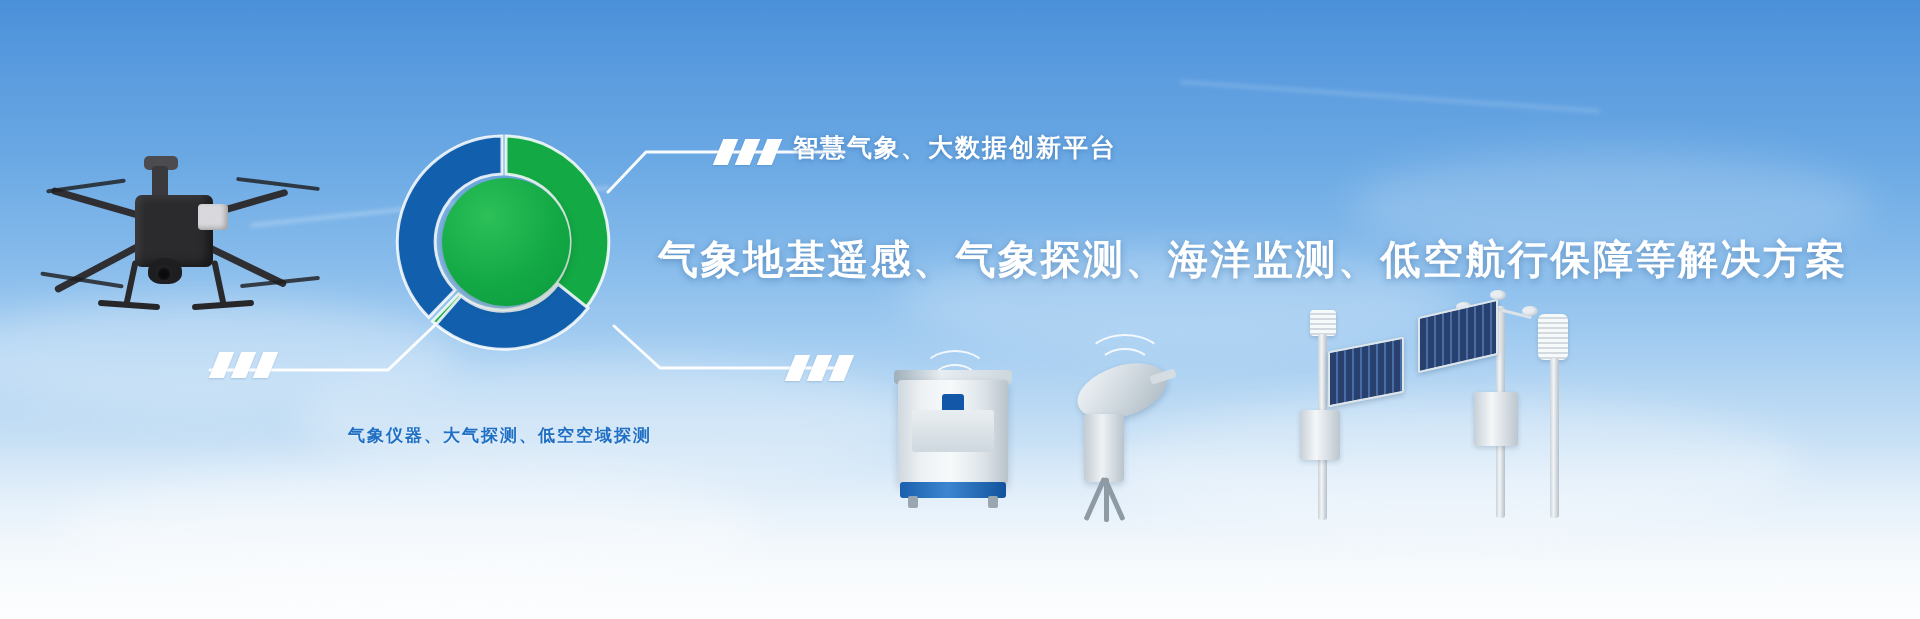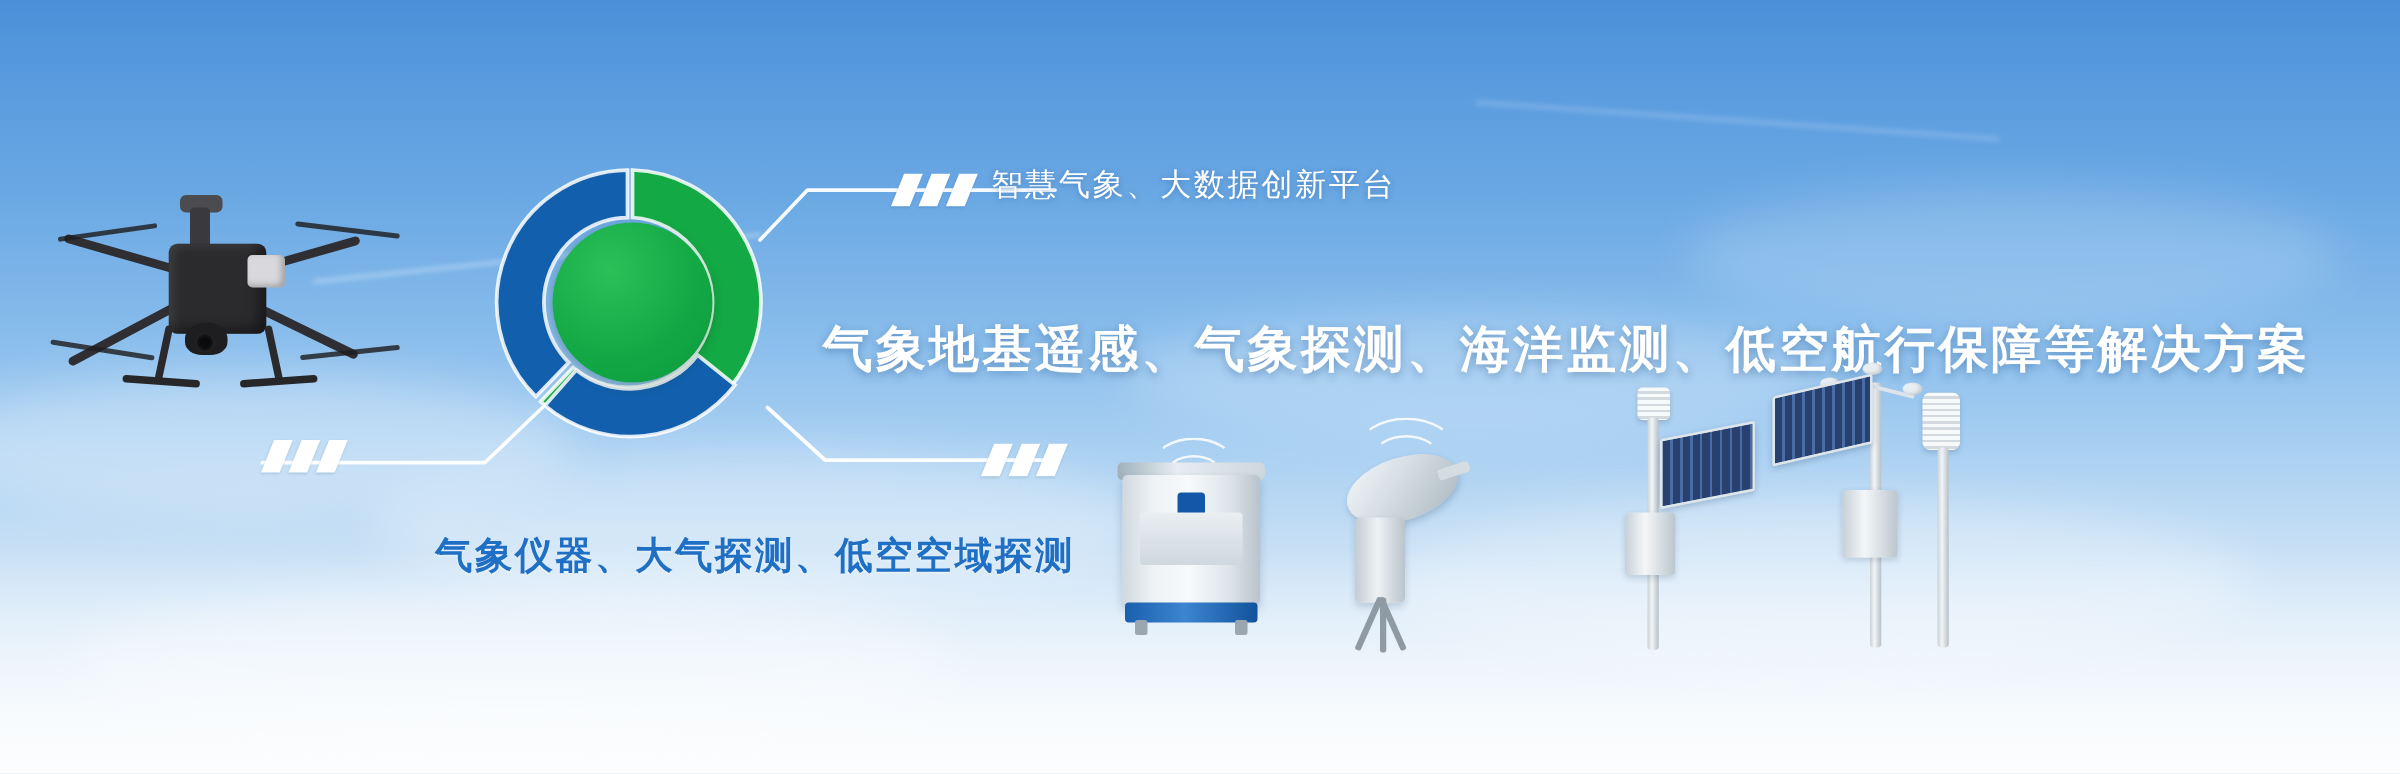--- a/index.html
+++ b/index.html
@@ -55,32 +55,31 @@
   .slash{width:15px;height:26px;background:#ffffff;transform:skewX(-22deg);box-shadow:0 1px 2px rgba(0,60,110,.18);}
 
   
   .headline{
     position:absolute;left:216px;top:46px;color:#ffffff;
     font-size:49px;font-weight:bold;letter-spacing:5px;line-height:1.15;
     text-shadow:0 2px 7px rgba(20,70,130,.42);white-space:nowrap;
   }
   .callout-1{
     position:absolute;left:793px;top:131px;color:#ffffff;
-    font-size:25px;font-weight:normal;letter-spacing:2px;white-space:nowrap;
+    font-size:25px;font-weight:bold;letter-spacing:2px;white-space:nowrap;
     text-shadow:0 1px 5px rgba(20,70,130,.40);
   }
   .mainline{
     position:absolute;left:658px;top:232px;color:#ffffff;
     font-size:40px;font-weight:bold;letter-spacing:2.5px;white-space:nowrap;
     text-shadow:0 2px 7px rgba(20,70,130,.38);
-    margin-top:20px;
   }
   .callout-2{
     position:absolute;left:348px;top:424px;color:#1f6fc4;
-    font-size:30px;font-weight:bold;letter-spacing:2px;white-space:nowrap;
+    font-size:17px;font-weight:bold;letter-spacing:2px;white-space:nowrap;
     text-shadow:0 1px 2px rgba(255,255,255,.55);
   }
 
   
   .inst{position:absolute;}
 
   
   .cab-body{position:absolute;left:0;top:28px;width:110px;height:104px;border-radius:4px;
     background:linear-gradient(to right,#cfd8de 0%,#eef2f5 22%,#f7fafb 48%,#dde4e9 78%,#b9c3cb 100%);
     box-shadow:0 4px 8px rgba(0,30,60,.18);}

